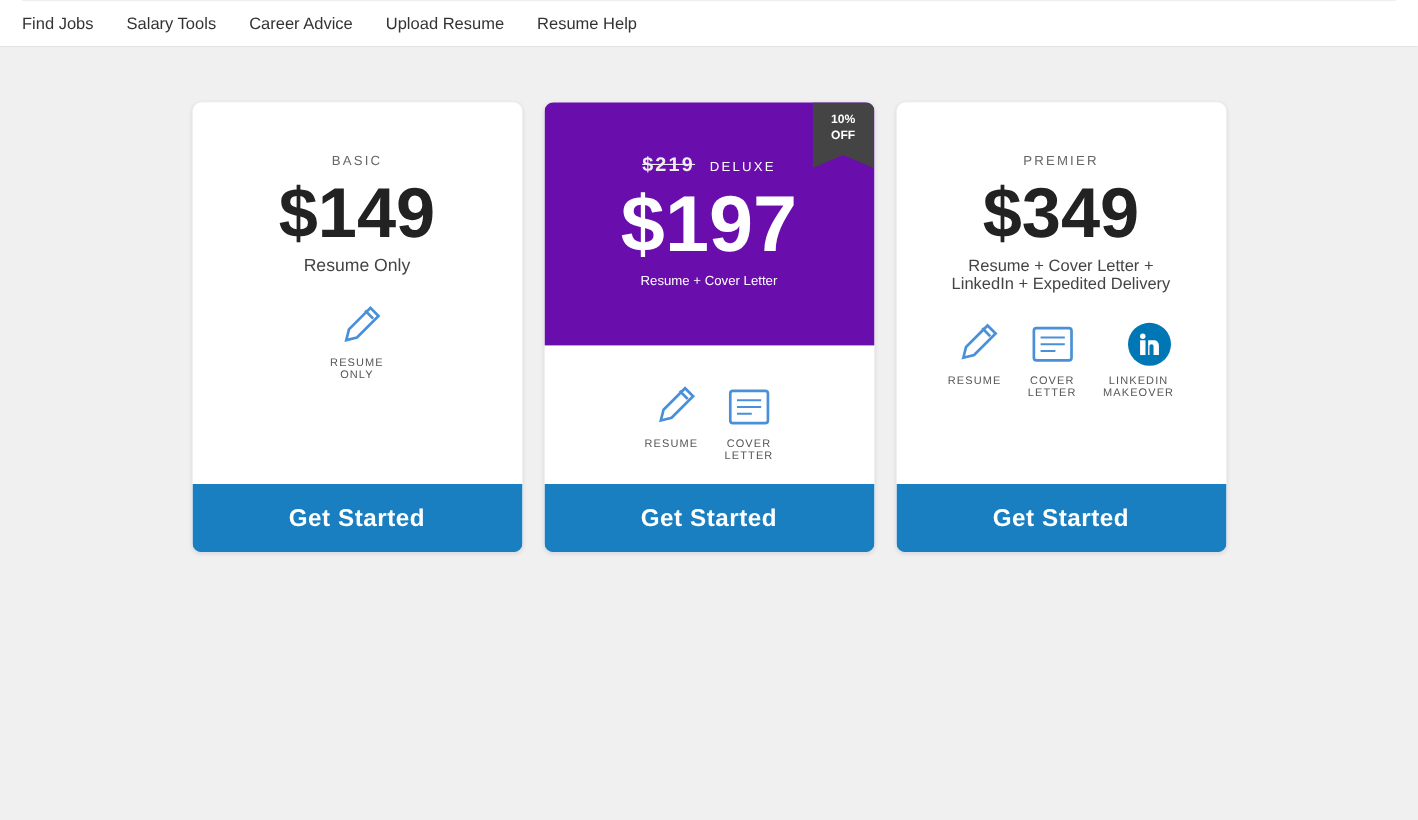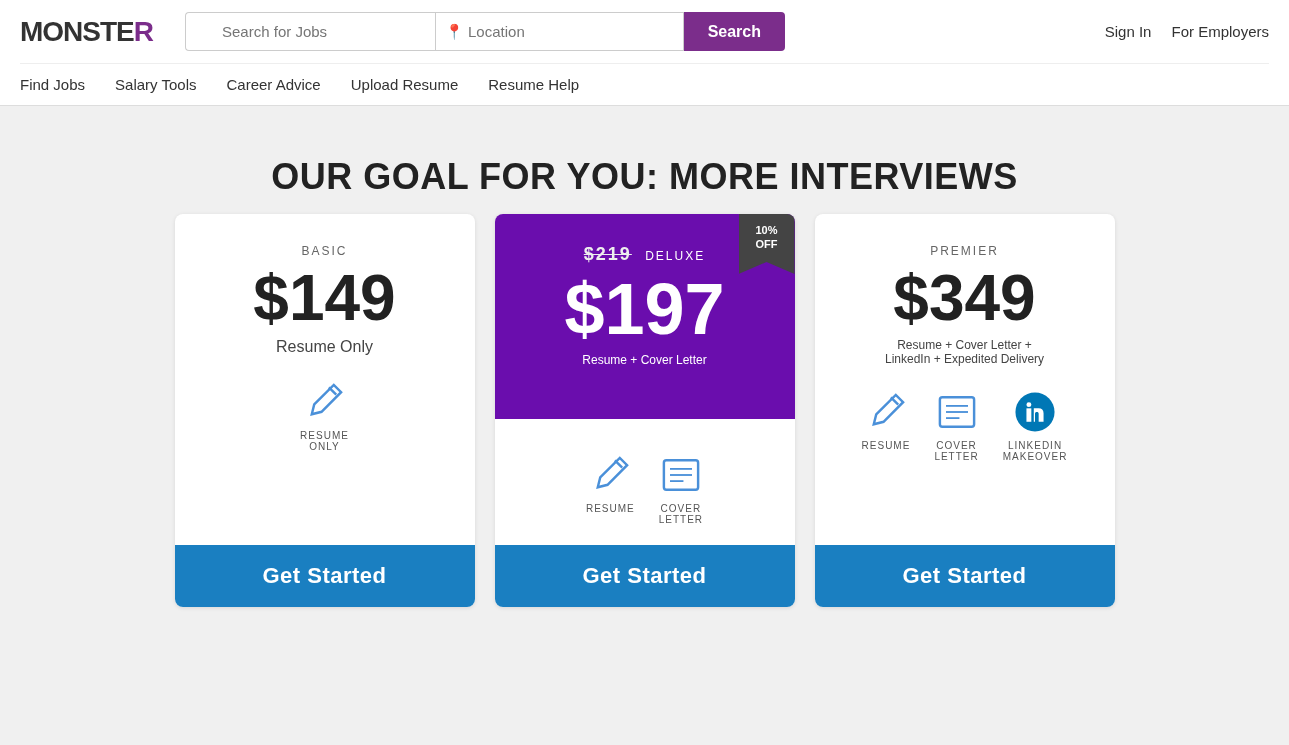--- a/index.html
+++ b/index.html
@@ -161,20 +161,21 @@
       padding: 30px 20px 20px;
       flex: 1;
       text-align: center;
     }
     .card-tier {
       font-size: 12px;
       letter-spacing: 2px;
       color: #666;
       text-transform: uppercase;
       margin-bottom: 8px;
+      margin-top: 16px;
     }
     .card-price {
       font-size: 64px;
       font-weight: 900;
       color: #222;
       line-height: 1;
       margin-bottom: 8px;
     }
     .card-description {
       font-size: 16px;
@@ -183,21 +184,21 @@
     }
     .card-icons {
       display: flex;
       justify-content: center;
       gap: 24px;
       margin-top: 10px;
     }
     .card-icon-item {
       display: flex;
       flex-direction: column;
-      align-items: center;
+      align-items: flex-end;
       gap: 6px;
     }
     .card-icon-label {
       font-size: 10px;
       letter-spacing: 1px;
       color: #555;
       text-transform: uppercase;
       text-align: center;
     }
     .icon-box {
@@ -267,55 +268,31 @@
       font-size: 22px;
       font-weight: bold;
       cursor: pointer;
       letter-spacing: 0.5px;
     }
   </style>
 </head>
 <body>
 
 <div class="header">
-  <div class="header-top">
-
-    <a href="#" class="logo">
-      <span class="logo-monster">MONSTE</span><span class="logo-r">R</span>
-    </a>
-
-    <div class="search-bar">
-      <div class="search-input-wrap">
-        <span class="search-icon-inner">🔍</span>
-        <input type="text" class="search-jobs-input" placeholder="Search for Jobs" style="">
-      </div>
-      <div class="location-input-wrap">
-        <span class="location-icon-inner">📍</span>
-        <input type="text" class="location-input" placeholder="Location" style="">
-      </div>
-      <button class="search-btn">Search</button>
-    </div>
-
-    <div class="header-right">
-      <a href="#" class="sign-in-link">Sign In</a>
-      <a href="#" class="for-employers-link">For Employers</a>
-    </div>
-  </div>
 
   <nav class="nav-bar">
     <a href="#" class="nav-link">Find Jobs</a>
     <a href="#" class="nav-link">Salary Tools</a>
     <a href="#" class="nav-link">Career Advice</a>
     <a href="#" class="nav-link">Upload Resume</a>
     <a href="#" class="nav-link">Resume Help</a>
   </nav>
 </div>
 
 <div class="main">
-  <h1 class="main-title">OUR GOAL FOR YOU: MORE INTERVIEWS</h1>
 
   <div class="cards-container">
 
     <div class="card">
       <div class="card-body">
         <div class="card-tier">BASIC</div>
         <div class="card-price">$149</div>
         <div class="card-description">Resume Only</div>
         <div class="card-icons">
           <div class="card-icon-item">
@@ -374,21 +351,21 @@
       </div>
       <div>
         <button class="get-started-btn">Get Started</button>
       </div>
     </div>
 
     <div class="card">
       <div class="card-body">
         <div class="card-tier">PREMIER</div>
         <div class="card-price">$349</div>
-        <div class="card-description" style="font-size:12px;color:#444;margin-bottom:24px;">Resume + Cover Letter +<br>LinkedIn + Expedited Delivery</div>
+        <div class="card-description" style="font-size:15px;color:#444;margin-bottom:24px;">Resume + Cover Letter +<br>LinkedIn + Expedited Delivery</div>
         <div class="card-icons">
           <div class="card-icon-item">
             <div class="icon-box">
               <svg viewBox="0 0 36 36" fill="none" xmlns="http://www.w3.org/2000/svg">
                 <path d="M8 28l2-8 16-16 6 6-16 16-8 2z" stroke="#4a90d9" stroke-width="2" fill="none"></path>
                 <path d="M22 6l6 6" stroke="#4a90d9" stroke-width="2"></path>
               </svg>
             </div>
             <div class="card-icon-label">RESUME</div>
           </div>

